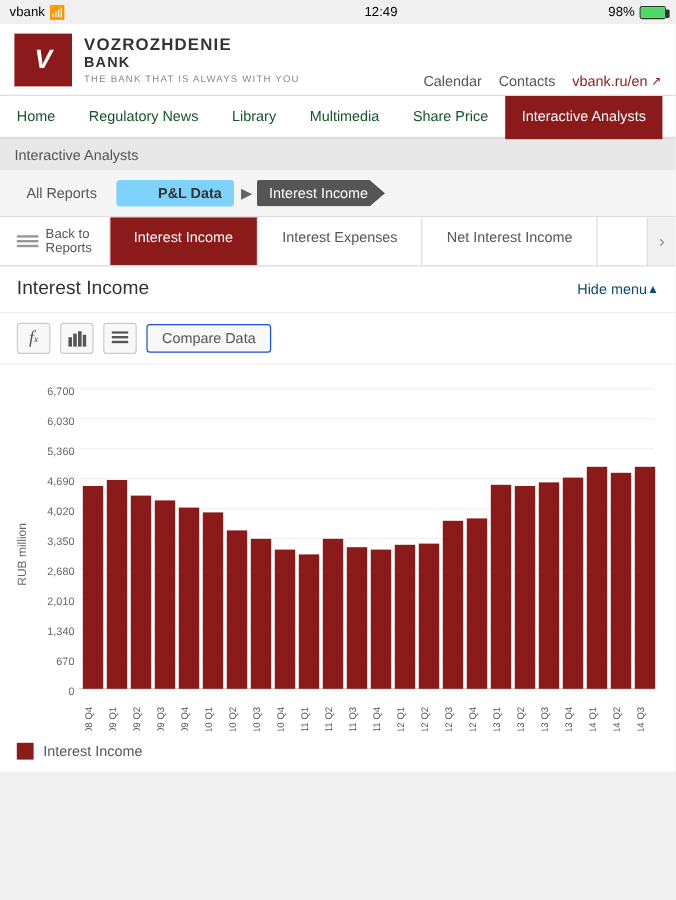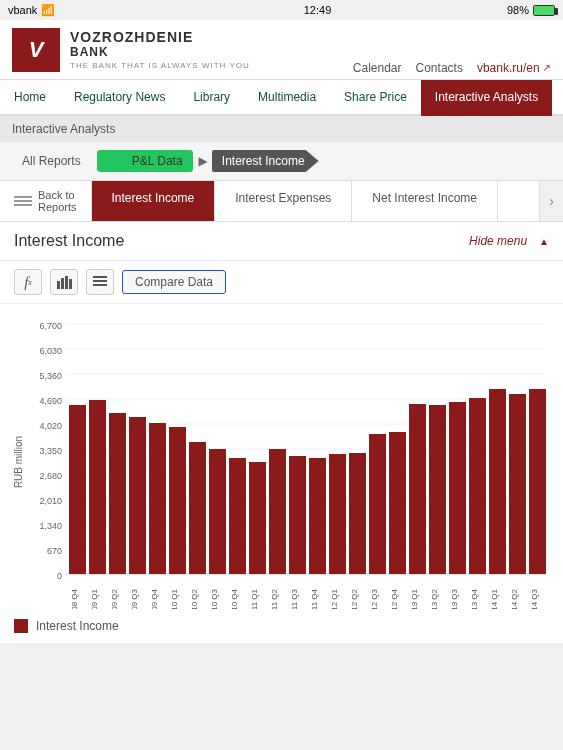--- a/index.html
+++ b/index.html
@@ -27,36 +27,36 @@
     .nav { background: #fff; display: flex; align-items: stretch; border-bottom: 2px solid #ddd; height: 36px; }
     .nav-item { padding: 0 14px; display: flex; align-items: center; font-size: 12px; color: #14532d; cursor: pointer; white-space: nowrap; border-bottom: 2px solid transparent; margin-bottom: -2px; }
     .nav-item.active { background: #8b1a1a; color: white; }
 
     
     .breadcrumb-bar { background: #e8e8e8; padding: 4px 12px; font-size: 12px; color: #555; height: 26px; display: flex; align-items: center; }
 
     
     .sub-nav { background: #f5f5f5; display: flex; align-items: center; padding: 8px 12px; gap: 6px; border-bottom: 1px solid #ddd; }
     .sub-tab { padding: 4px 10px; font-size: 12px; color: #555; cursor: pointer; border-radius: 3px; }
-    .sub-tab.active { background: #22c55e; color: #333; font-weight: 400; padding-left: 35px; }
+    .sub-tab.active { background: #7dd3fc; color: #333; font-weight: 700; padding-left: 35px; }
 
     
     .section-nav { display: flex; overflow: hidden; background: #fff; border-bottom: 1px solid #ddd; position: relative; }
     .section-nav-inner { display: flex; flex: 1; overflow: hidden; }
     .section-nav-item { flex: 0 0 auto; padding: 10px 20px; font-size: 12px; color: #555; cursor: pointer; border-right: 1px solid #ddd; white-space: nowrap; }
     .section-nav-item.active { background: #8b1a1a; color: white; }
     .section-nav-item.back { display: flex; align-items: center; gap: 6px; font-size: 11px; color: #555; padding: 8px 14px; }
     .back-lines { display: flex; flex-direction: column; gap: 2px; }
     .back-line { width: 18px; height: 2px; background: #999; }
     .section-nav-arrow { width: 24px; background: #f0f0f0; display: flex; align-items: center; justify-content: center; cursor: pointer; border-left: 1px solid #ddd; flex-shrink: 0; }
 
     
     .page-header { display: flex; justify-content: space-between; align-items: center; padding: 10px 14px; background: #fff; border-bottom: 1px solid #eee; }
     .page-title { font-size: 16px; color: #333; font-weight: 400; }
-    .hide-menu { font-size: 12px; color: #7f1d1d; display: flex; align-items: center; gap: 12px; cursor: pointer; font-style: italic; }
+    .hide-menu { font-size: 12px; color: #0c4a6e; display: flex; align-items: center; gap: 0; cursor: pointer; }
 
     
     .toolbar { padding: 8px 14px; background: #fff; display: flex; align-items: center; gap: 8px; border-bottom: 1px solid #eee; }
     .toolbar-btn { width: 28px; height: 26px; border: 1px solid #ccc; background: #f8f8f8; border-radius: 3px; display: flex; align-items: center; justify-content: center; cursor: pointer; font-size: 14px; color: #555; }
     .compare-btn { border: 1px solid #1d4ed8; background: #f8f8f8; border-radius: 3px; padding: 4px 12px; font-size: 12px; color: #555; cursor: pointer; }
 
     
     .chart-area { background: #fff; padding: 10px 14px 0 10px; position: relative; }
 
     

